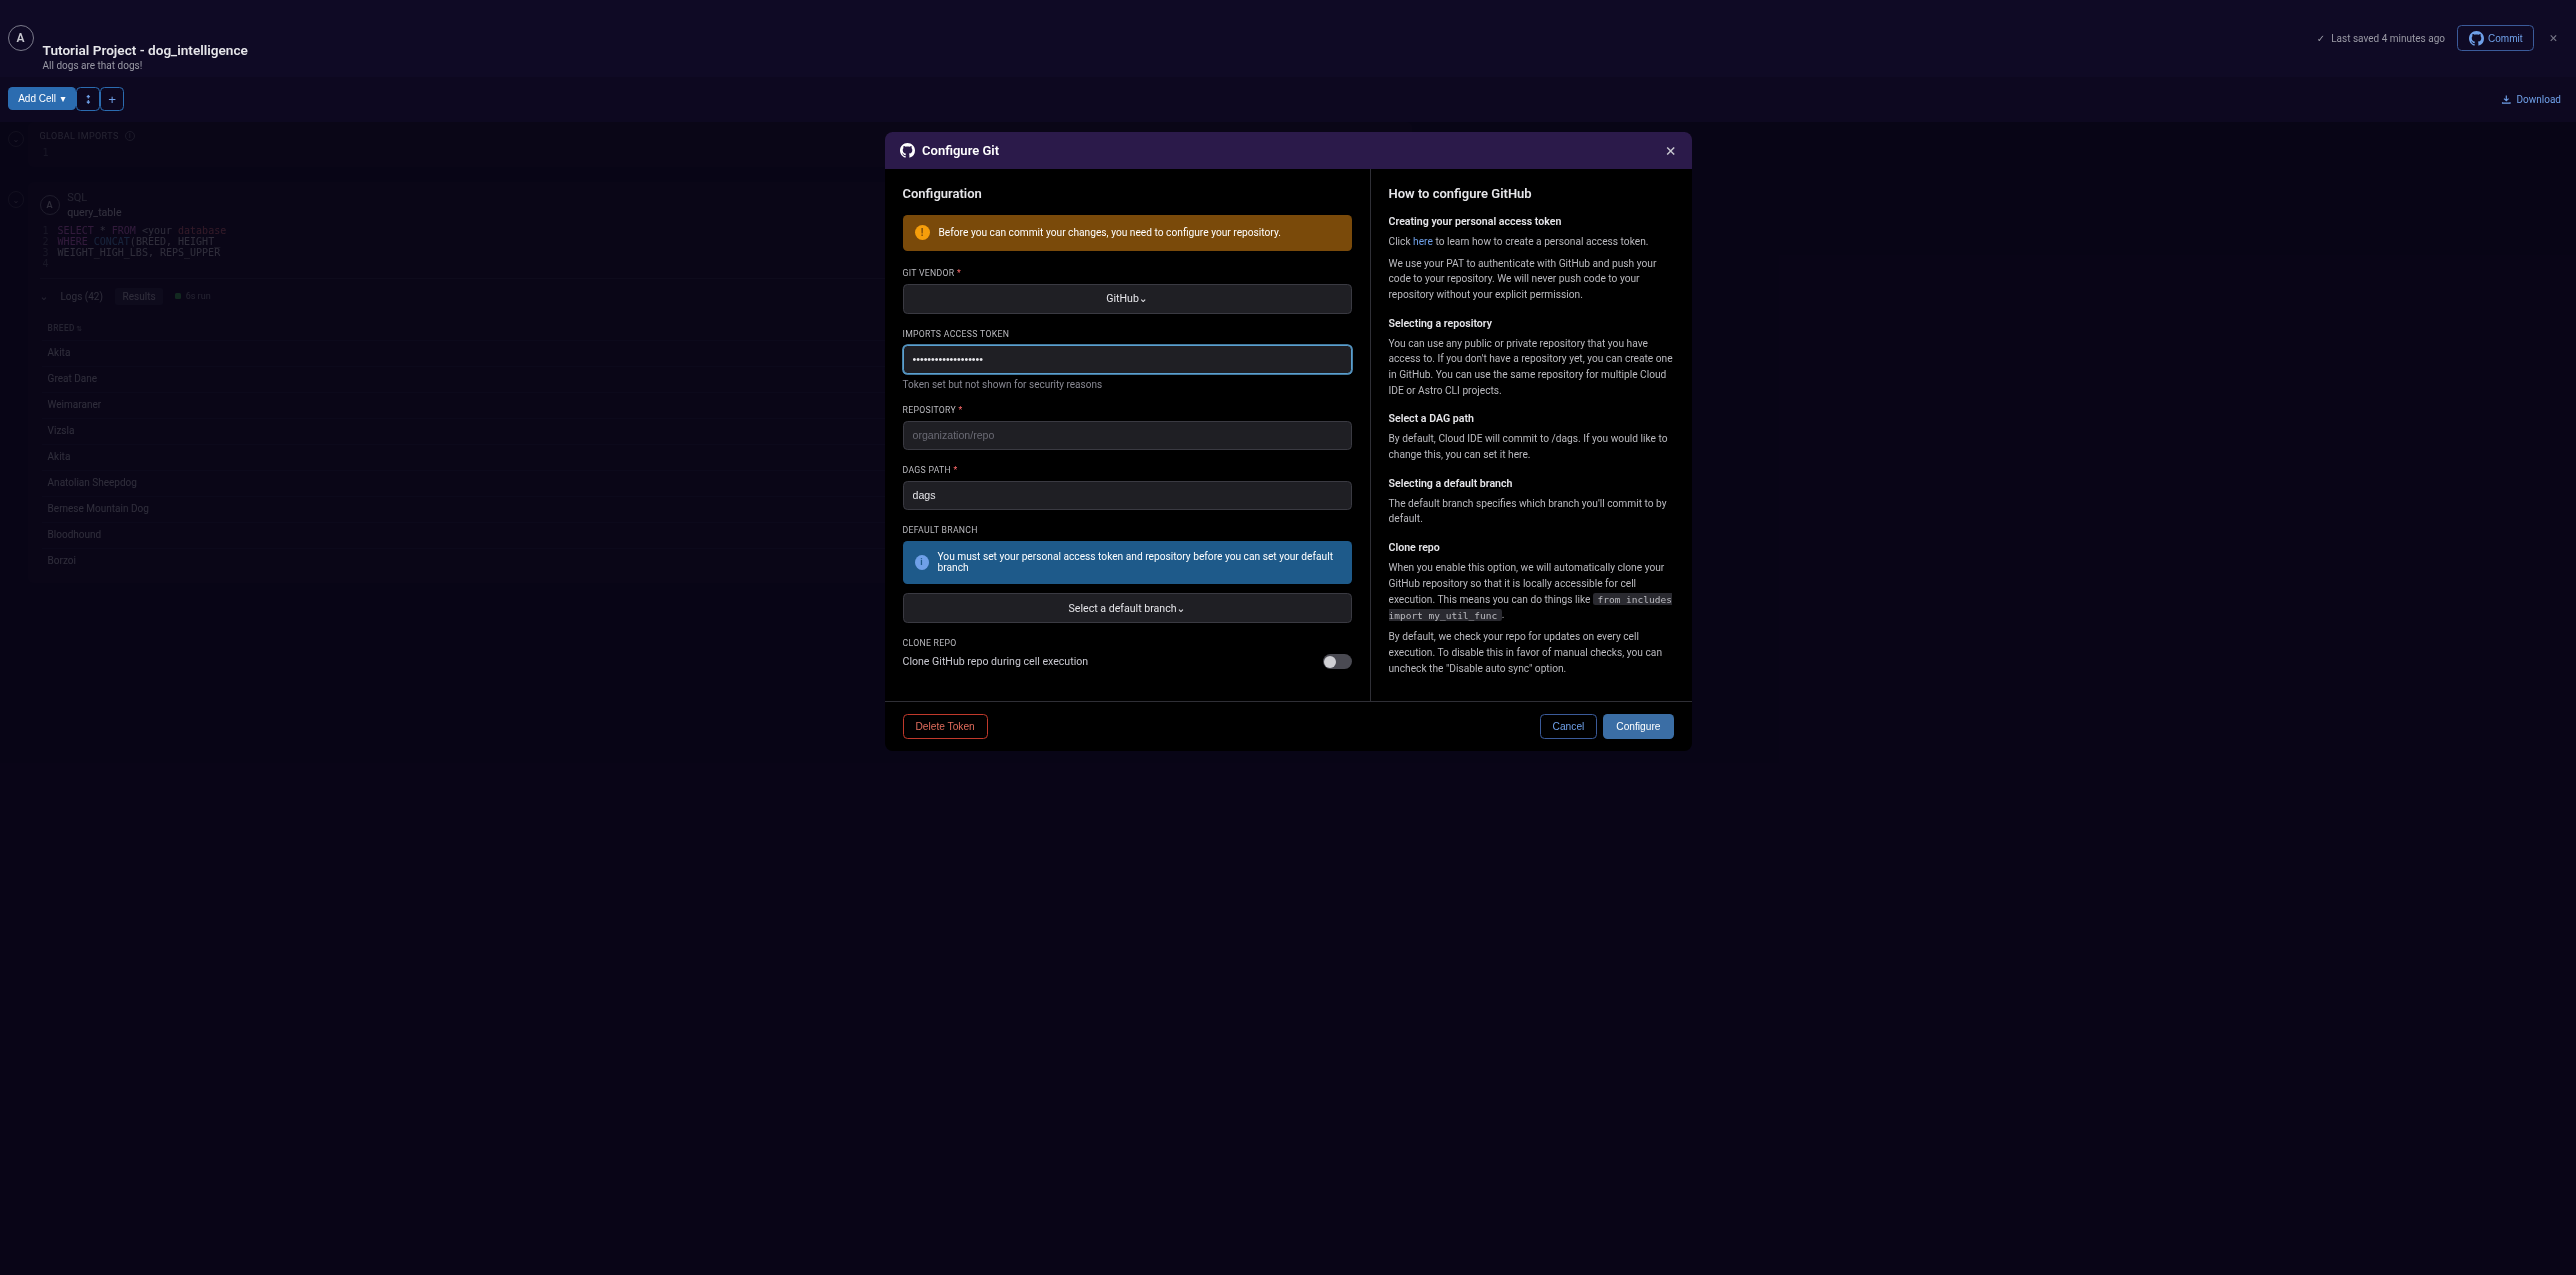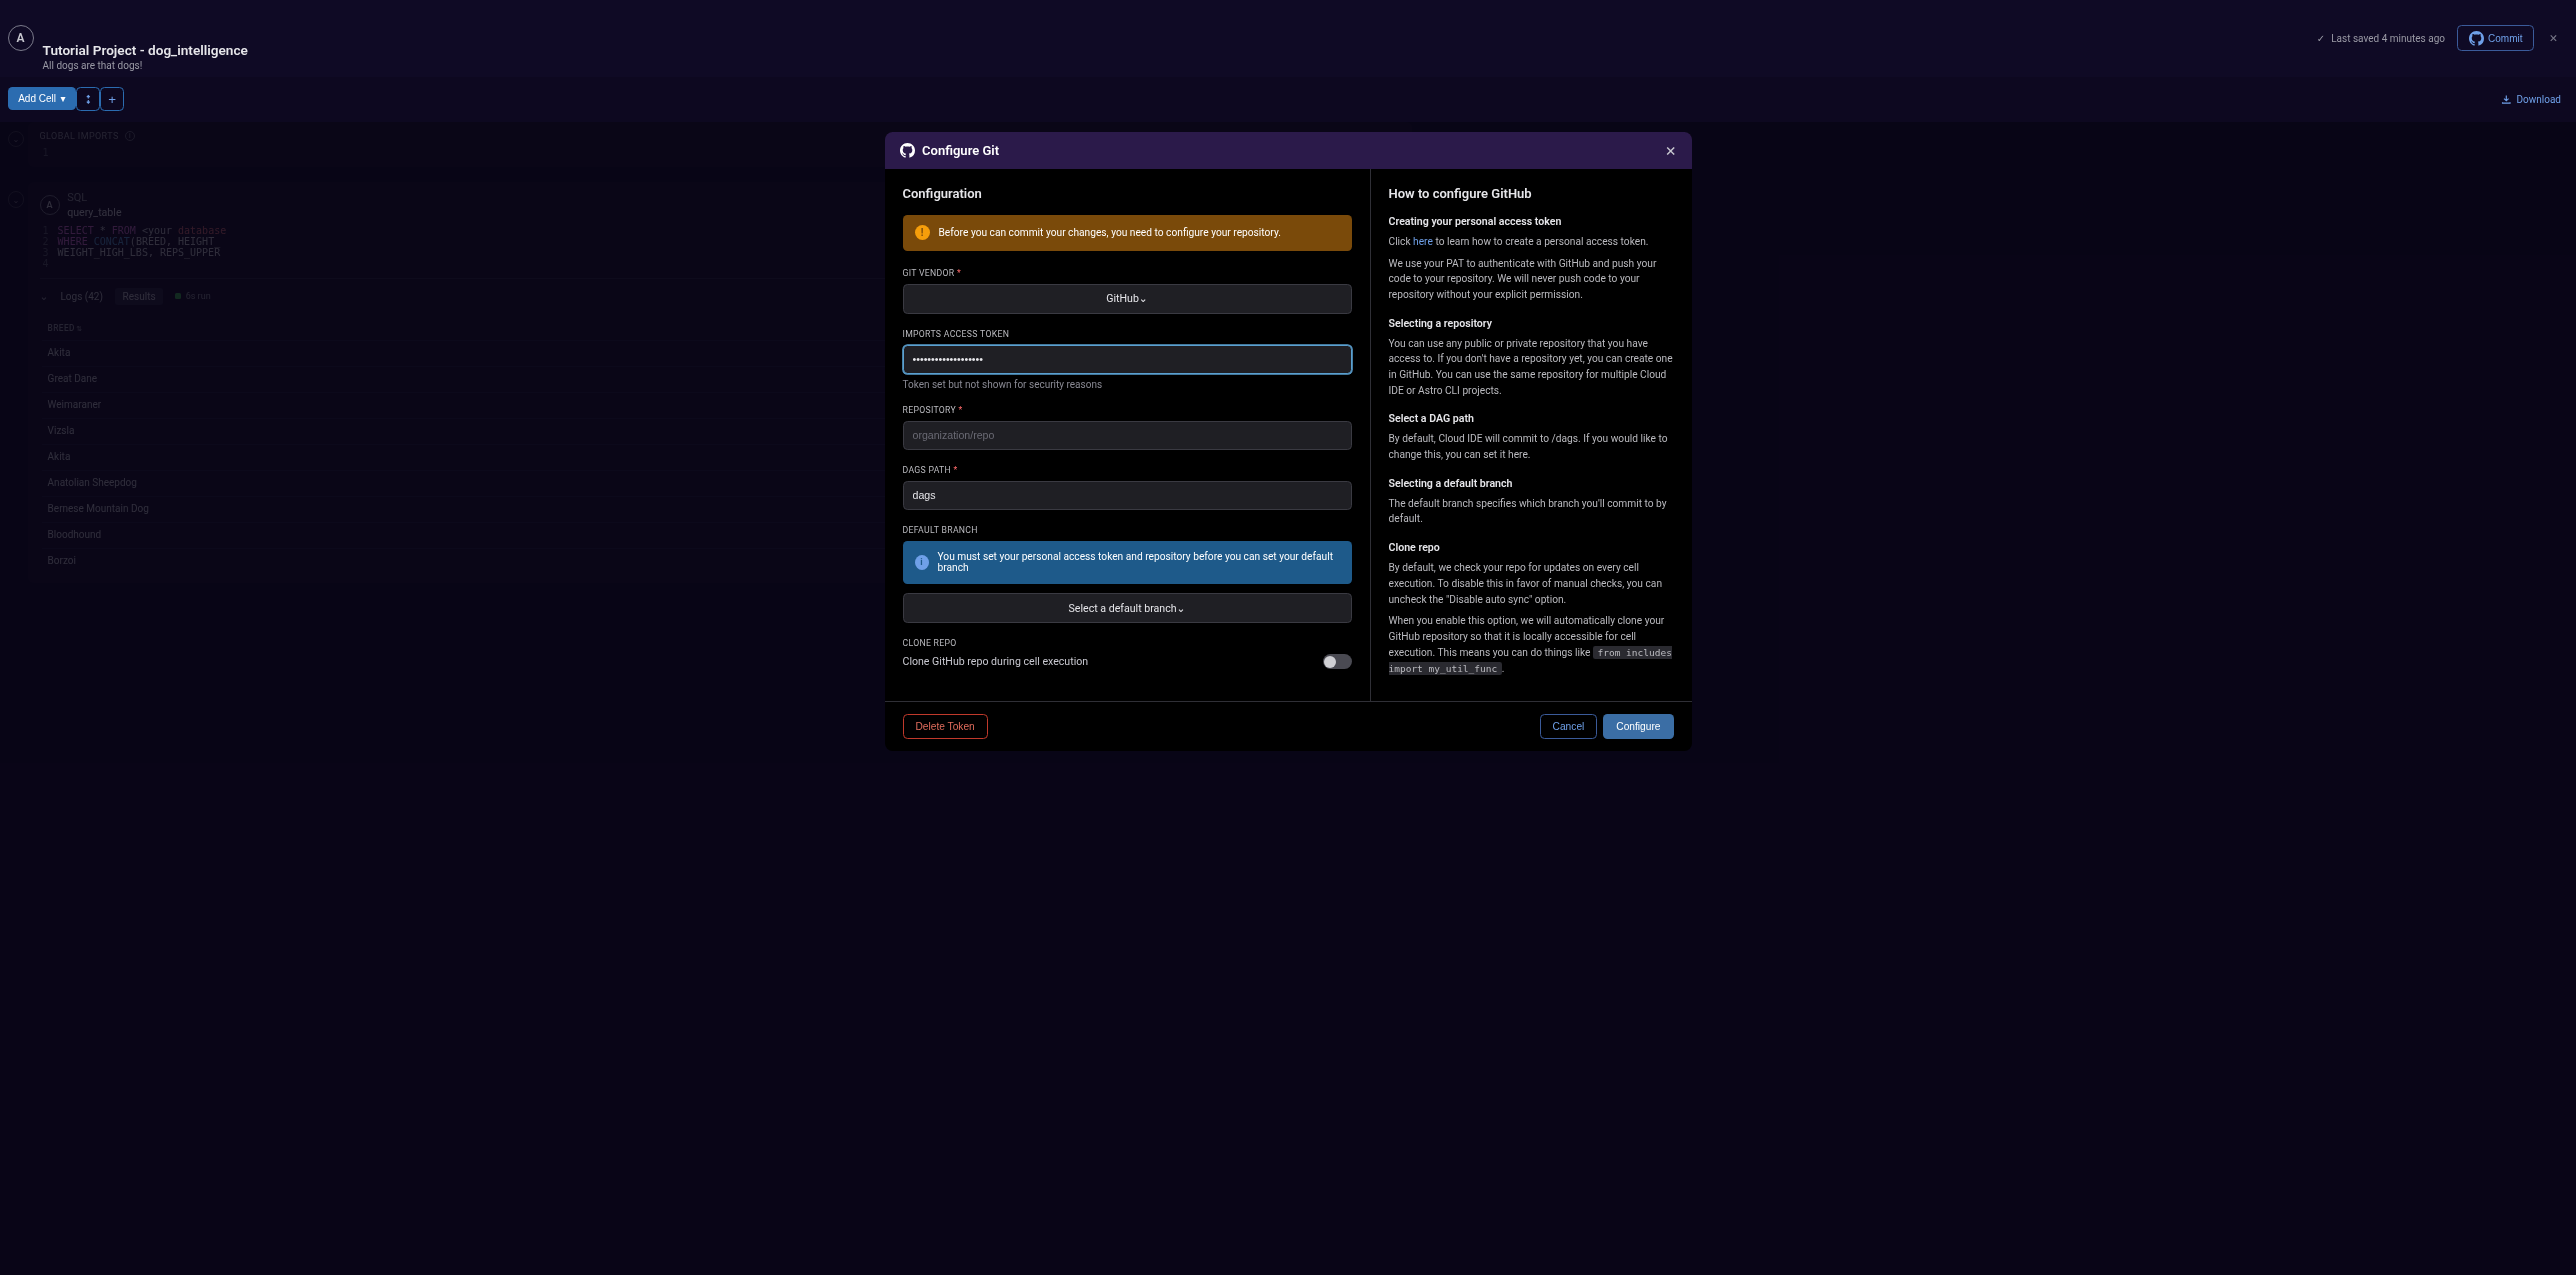--- a/index.html
+++ b/index.html
@@ -417,22 +417,22 @@
             <div class="help-h">Creating your personal access token</div>
             <p class="help-p"><span>Click </span><a href="#">here</a><span> to learn how to create a personal access token.</span></p>
             <p class="help-p">We use your PAT to authenticate with GitHub and push your code to your repository. We will never push code to your repository without your explicit permission.</p>
             <div class="help-h">Selecting a repository</div>
             <p class="help-p">You can use any public or private repository that you have access to. If you don't have a repository yet, you can create one in GitHub. You can use the same repository for multiple Cloud IDE or Astro CLI projects.</p>
             <div class="help-h">Select a DAG path</div>
             <p class="help-p">By default, Cloud IDE will commit to /dags. If you would like to change this, you can set it here.</p>
             <div class="help-h">Selecting a default branch</div>
             <p class="help-p">The default branch specifies which branch you'll commit to by default.</p>
             <div class="help-h">Clone repo</div>
+            <p class="help-p"><span>When you enable this option, we will automatically clone your GitHub repository so that it is locally accessible for cell execution. This means you can do things like </span><span class="code-inline">from includes import my_util_func</span><span>.</span></p>
             <p class="help-p">By default, we check your repo for updates on every cell execution. To disable this in favor of manual checks, you can uncheck the "Disable auto sync" option.</p>
-            <p class="help-p"><span>When you enable this option, we will automatically clone your GitHub repository so that it is locally accessible for cell execution. This means you can do things like </span><span class="code-inline">from includes import my_util_func</span><span>.</span></p>
           </div>
         </div>
         <div class="modal-footer">
           <button class="btn btn-danger">Delete Token</button>
           <div class="footer-right">
             <button class="btn btn-cancel">Cancel</button>
             <button class="btn btn-primary">Configure</button>
           </div>
         </div>
       </div>

